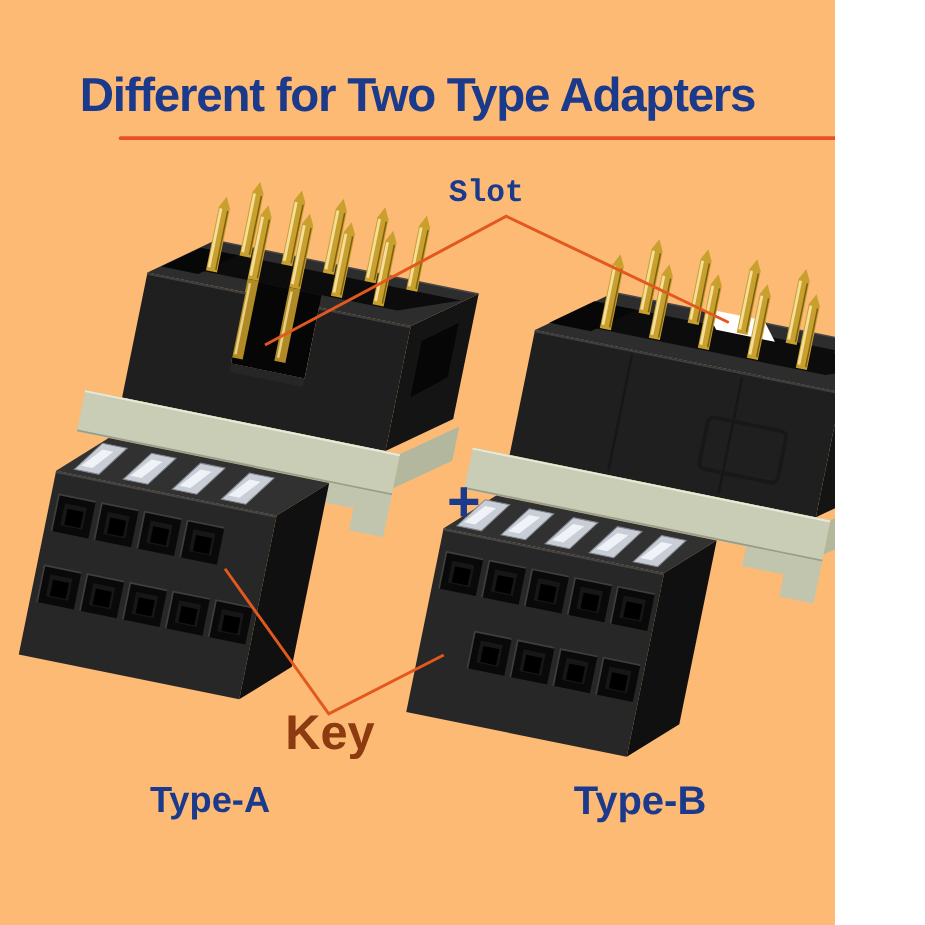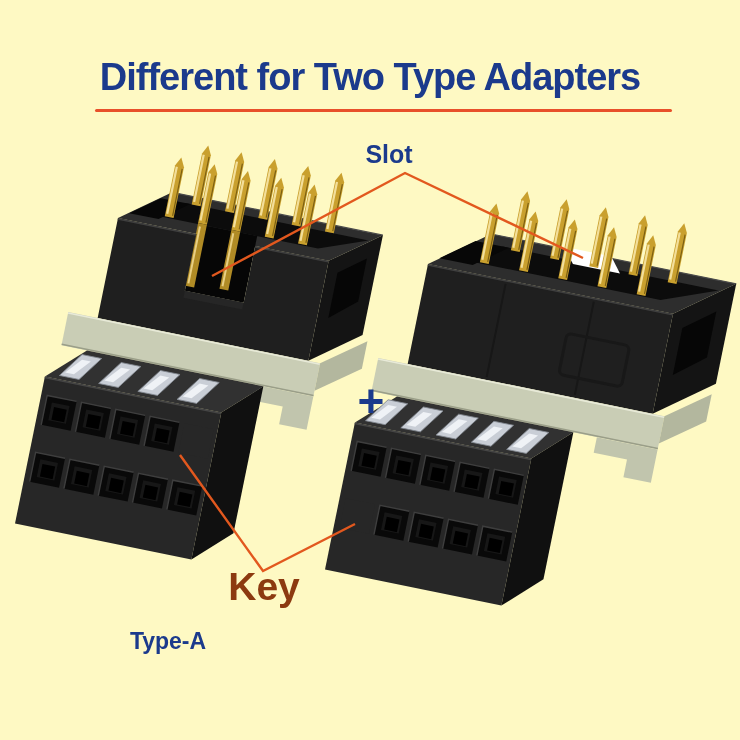--- a/index.html
+++ b/index.html
@@ -1,33 +1,33 @@
 <!DOCTYPE html>
 <html><head>
 <meta charset="utf-8">
 <style>
   * { margin:0; padding:0; box-sizing:border-box; }
   body { background:#ffffff; font-family:"Liberation Sans", sans-serif; }
   .stage {
-    position:relative; width:740px; height:740px; background:#fef9c3; overflow:hidden;
+    position:relative; width:668px; height:740px; background:#fdba74; overflow:hidden;
   }
   .page-title {
     position:absolute; left:0; right:0; top:56px; text-align:center;
     font-size:38px; font-weight:bold; letter-spacing:-1px; color:#1b3a8c;
   }
   .title-underline {
     position:absolute; left:95px; top:109px; width:577px; height:3px;
     background:#e8502a; border-radius:2px;
   }
   .scene { position:absolute; left:0; top:0; }
   .label { position:absolute; font-weight:bold; color:#1b3a8c; white-space:nowrap; }
-  .label-slot { left:389px; top:140px; font-size:25px; transform:translateX(-50%); }
+  .label-slot { left:389px; top:140px; font-size:25px; transform:translateX(-50%);font-family:Liberation Mono, monospace; }
   .label-plus { left:371px; top:401px; font-size:46px; transform:translate(-50%,-50%); }
   .label-key  { left:264px; top:587px; font-size:39px; color:#8c3a10; transform:translate(-50%,-50%); }
-  .label-type-a { left:168px; top:641px; font-size:23px; transform:translate(-50%,-50%); }
+  .label-type-a { left:168px; top:641px; font-size:29px; transform:translate(-50%,-50%); }
   .label-type-b { left:512px; top:641px; font-size:32px; transform:translate(-50%,-50%); }
 </style>
 </head>
 <body>
 
 <div class="stage">
 
   <div class="page-title">Different for Two Type Adapters</div>
   <div class="title-underline"></div>
 
@@ -156,14 +156,15 @@
     </g>
 
     <polyline points="212,276 405,173 583,258" fill="none" stroke="#e2581e" stroke-width="2.4"></polyline>
     <polyline points="180,455 263,571 355,524" fill="none" stroke="#e2581e" stroke-width="2.4"></polyline>
   </svg>
 
   <div class="label label-slot">Slot</div>
   <div class="label label-plus">+</div>
   <div class="label label-key">Key</div>
   <div class="label label-type-a">Type-A</div>
+  <div class="label label-type-b">Type-B</div>
 
 </div>
 
 </body></html>

